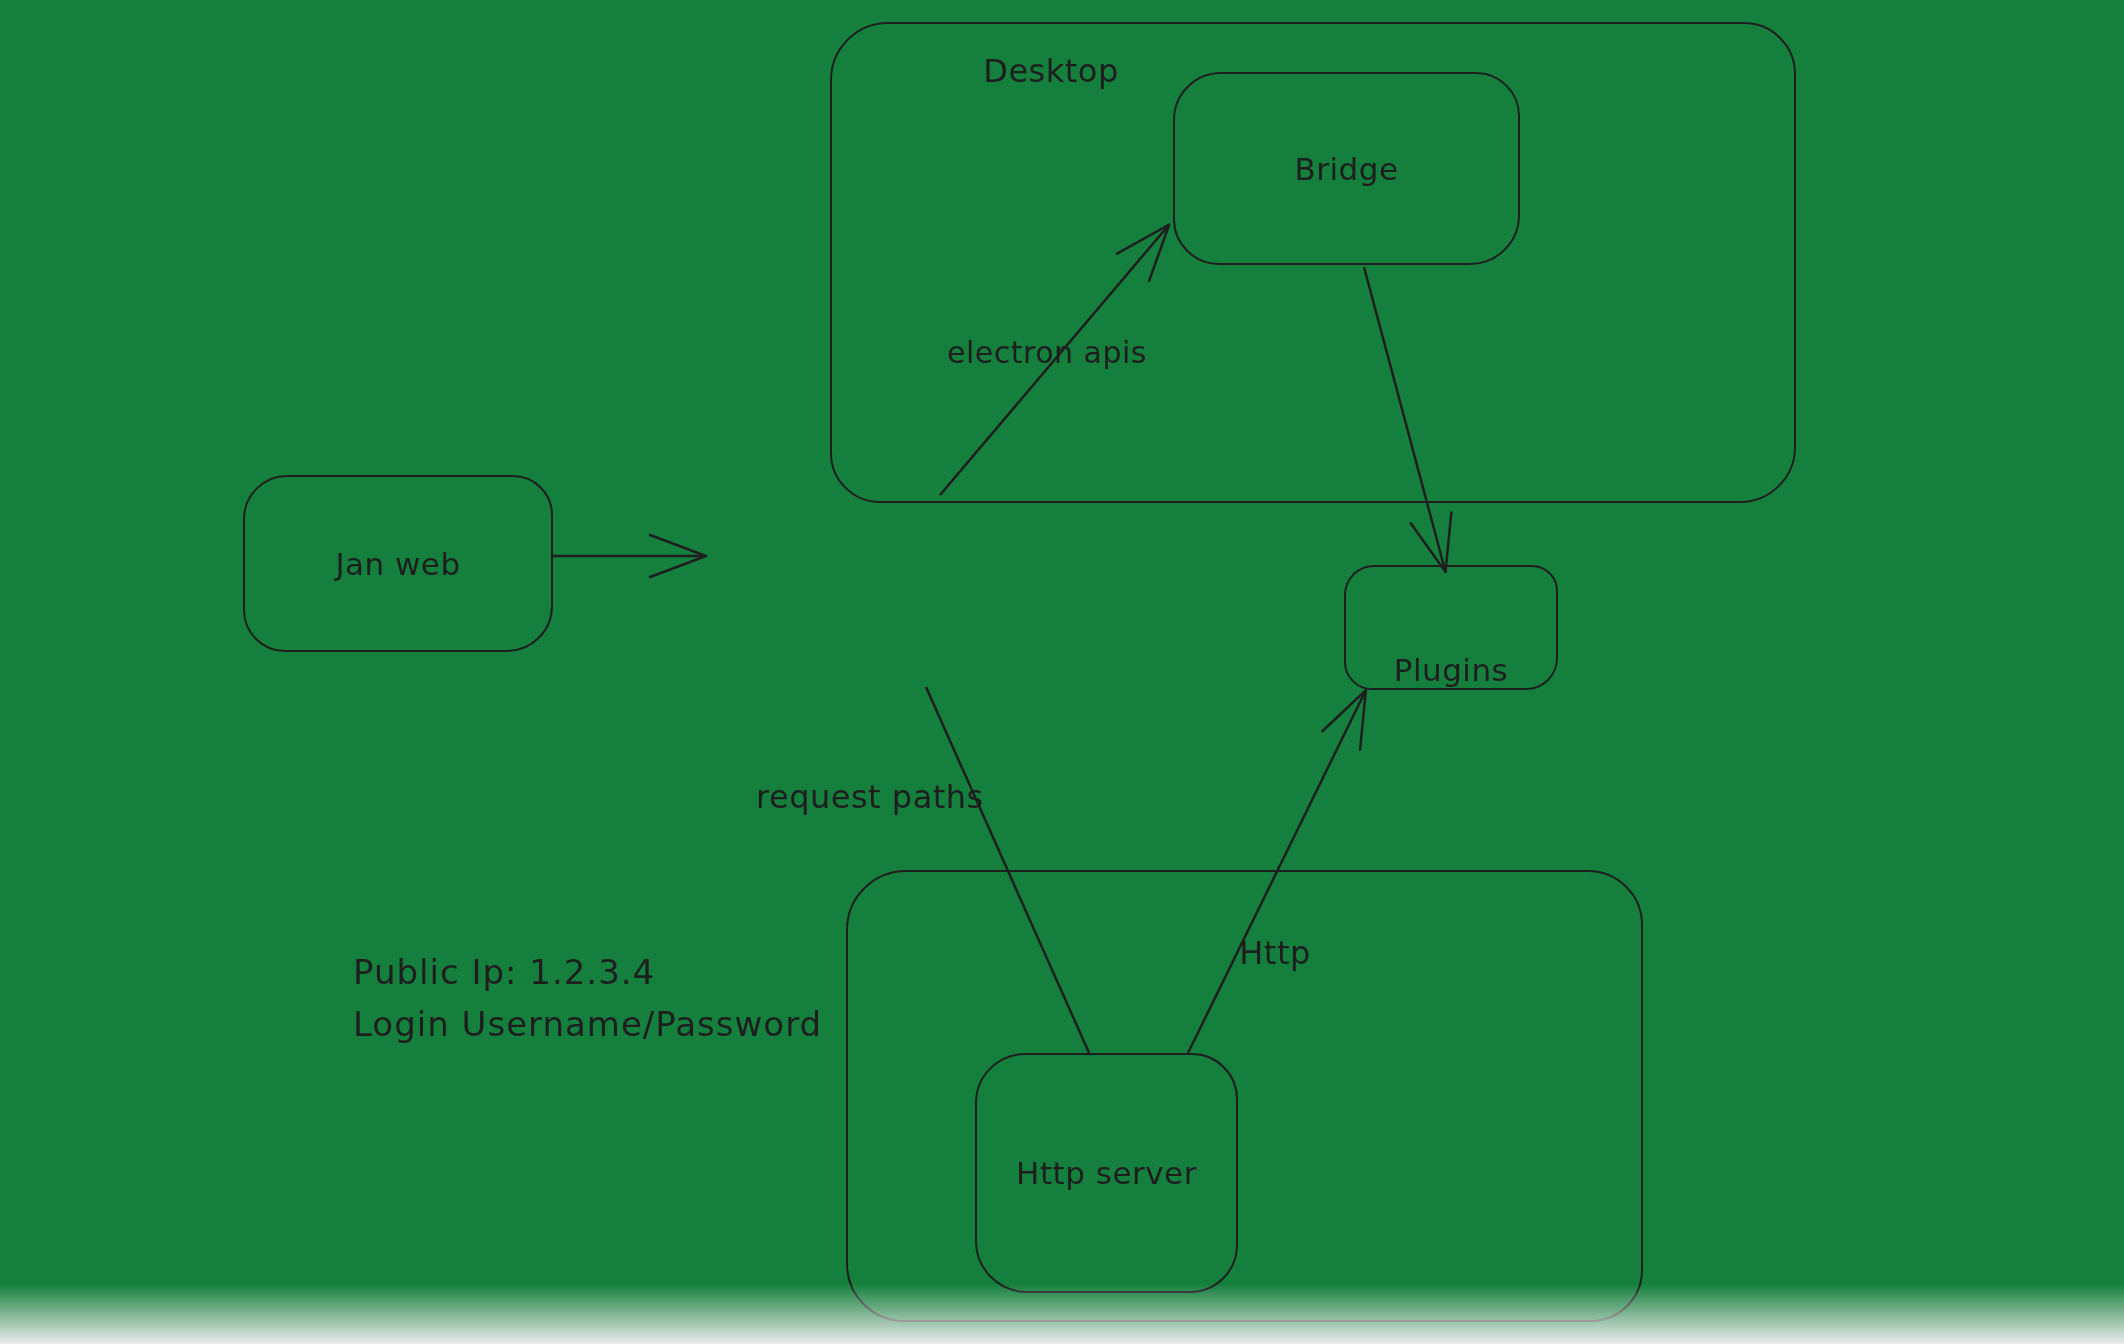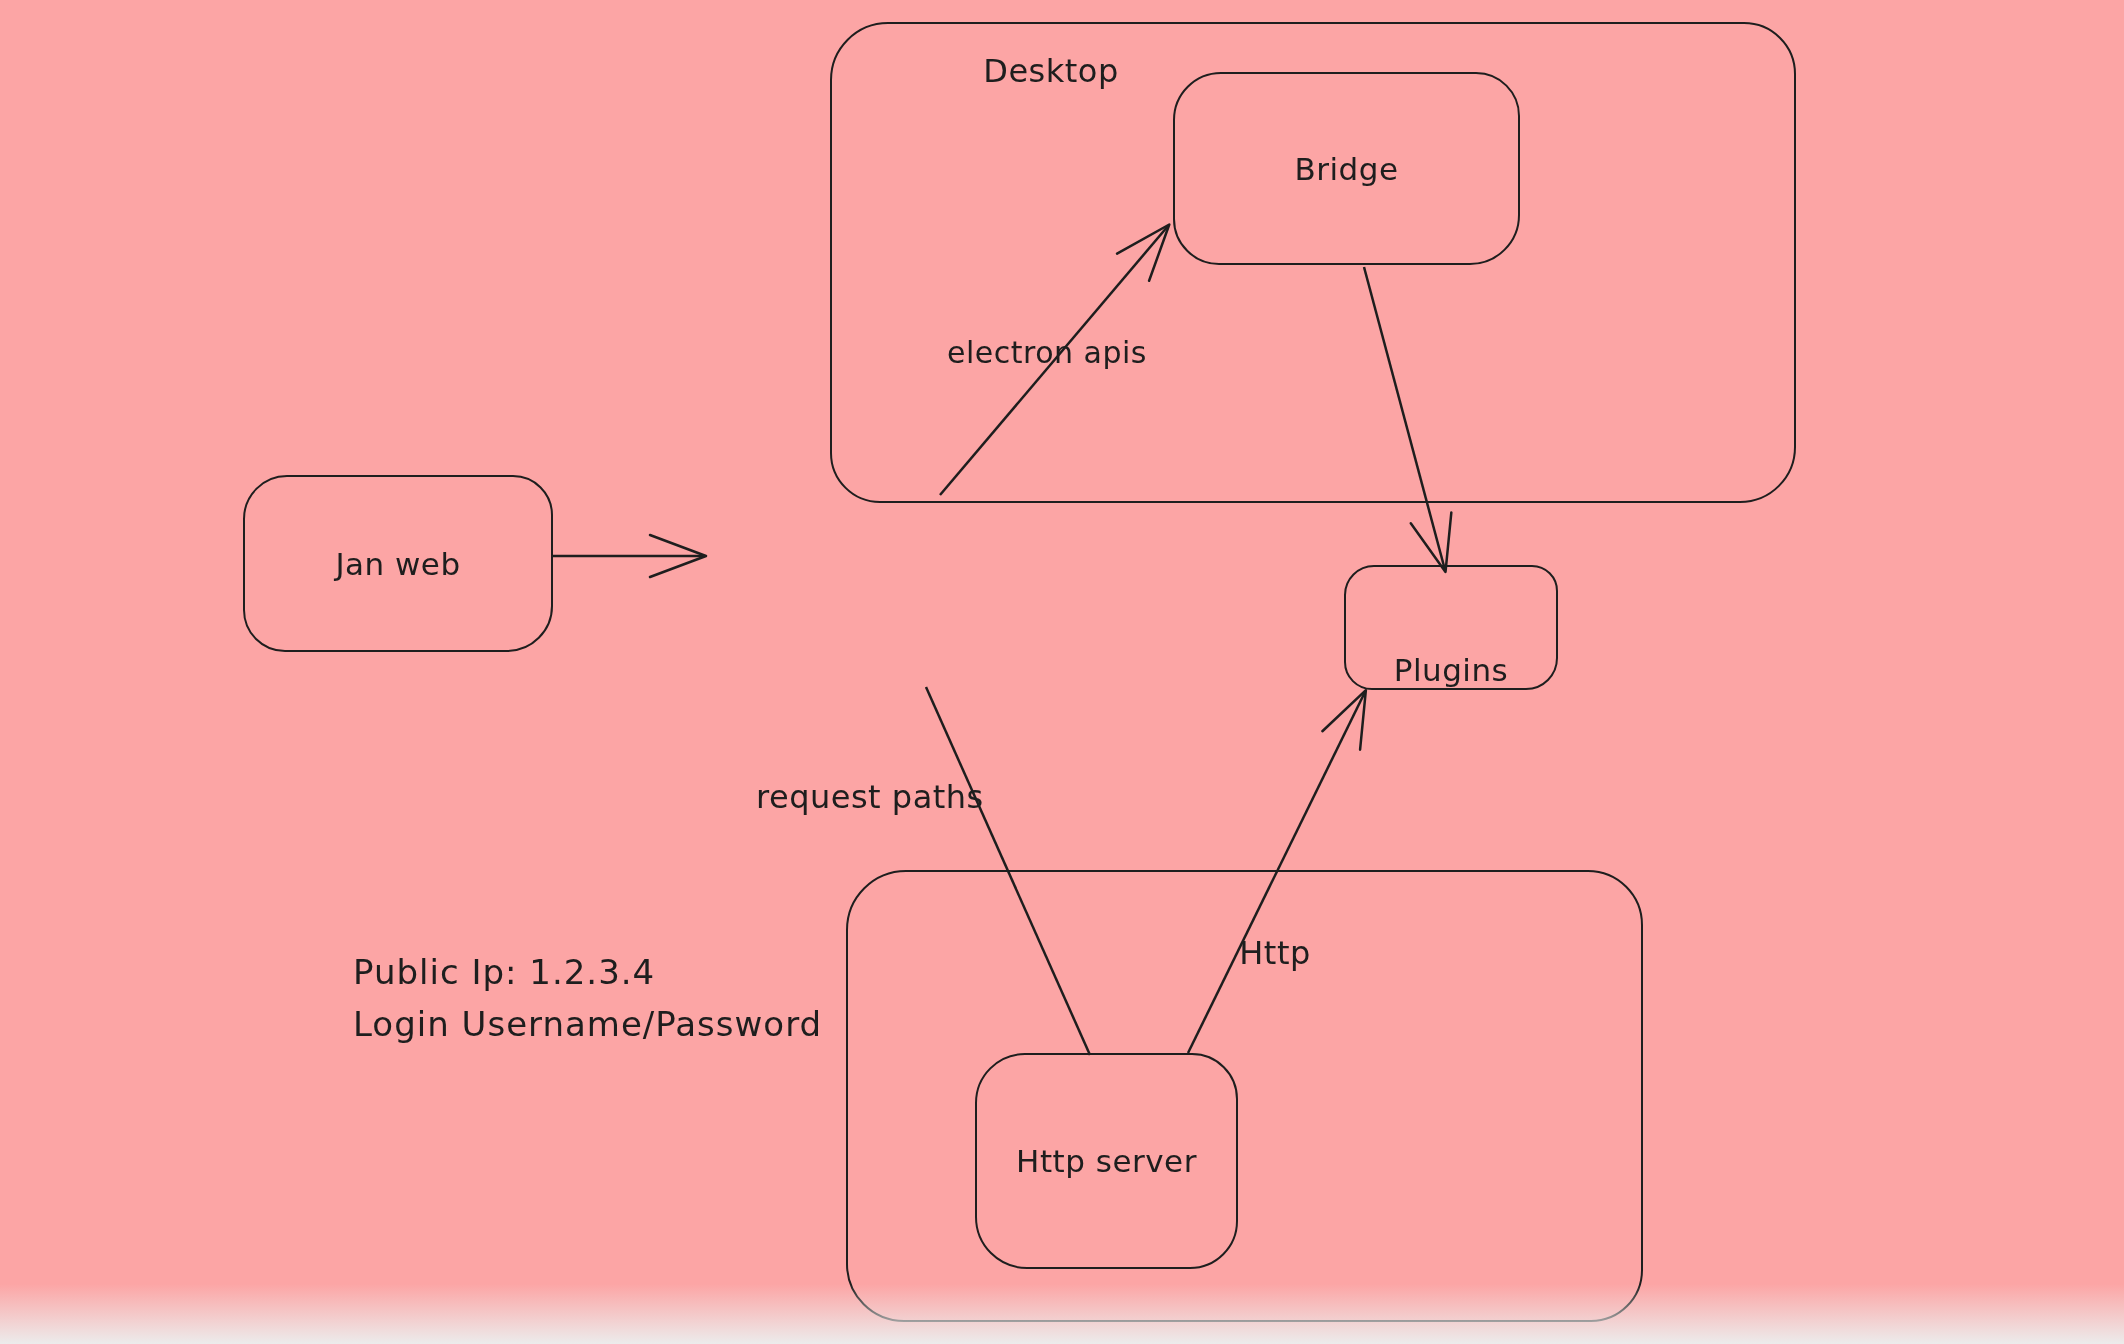--- a/index.html
+++ b/index.html
@@ -1,19 +1,19 @@
 <!DOCTYPE html>
 <html><head>
 <meta charset="utf-8">
 <style>
   html,body{margin:0;padding:0;background:#ffffff;}
   #canvas{
     position:relative;
     width:2124px;height:1344px;
-    background:#fca5a5;
+    background:#15803d;
     overflow:hidden;
     font-family:"DejaVu Sans", sans-serif;
     color:#1e1e1e;
   }
   .shape{
     position:absolute;
     border:2.5px solid #1e1e1e;
     background:transparent;
     box-sizing:border-box;
     display:flex;align-items:center;justify-content:center;
@@ -55,21 +55,21 @@
     left:0;bottom:0;width:2124px;height:60px;
     background:linear-gradient(to bottom,rgba(255,255,255,0),#ececec);
   }
   
   #desktop-container{left:830px;top:22px;width:966px;height:481px;border-radius:58px 52px 56px 50px;}
   #cloud-container{left:846px;top:870px;width:797px;height:452px;border-radius:60px 55px 52px 58px;}
   #jan-web-node{left:243px;top:475px;width:310px;height:177px;border-radius:44px 40px 46px 42px;}
   #middleware-node{left:715px;top:497px;width:336px;height:190px;border-radius:48px 44px 46px 50px;}
   #bridge-node{left:1173px;top:72px;width:347px;height:193px;border-radius:48px 44px 50px 46px;}
   #plugins-node{left:1344px;top:565px;width:214px;height:125px;border-radius:30px 26px 32px 28px;align-items:flex-end;}
-  #http-server-node{left:975px;top:1053px;width:263px;height:216px;border-radius:50px 46px 48px 52px;}
+  #http-server-node{left:975px;top:1053px;width:263px;height:240px;border-radius:50px 46px 48px 52px;}
   #desktop-title{left:931px;top:52px;width:240px;}
   #cloud-title{left:1155px;top:934px;width:240px;}
   #electron-apis-label{left:931px;top:335px;font-size:30px;margin-left:16px;}
   #request-paths-label{left:756px;top:778px;}
 </style>
 </head>
 <body>
 
 <div id="canvas">
 

